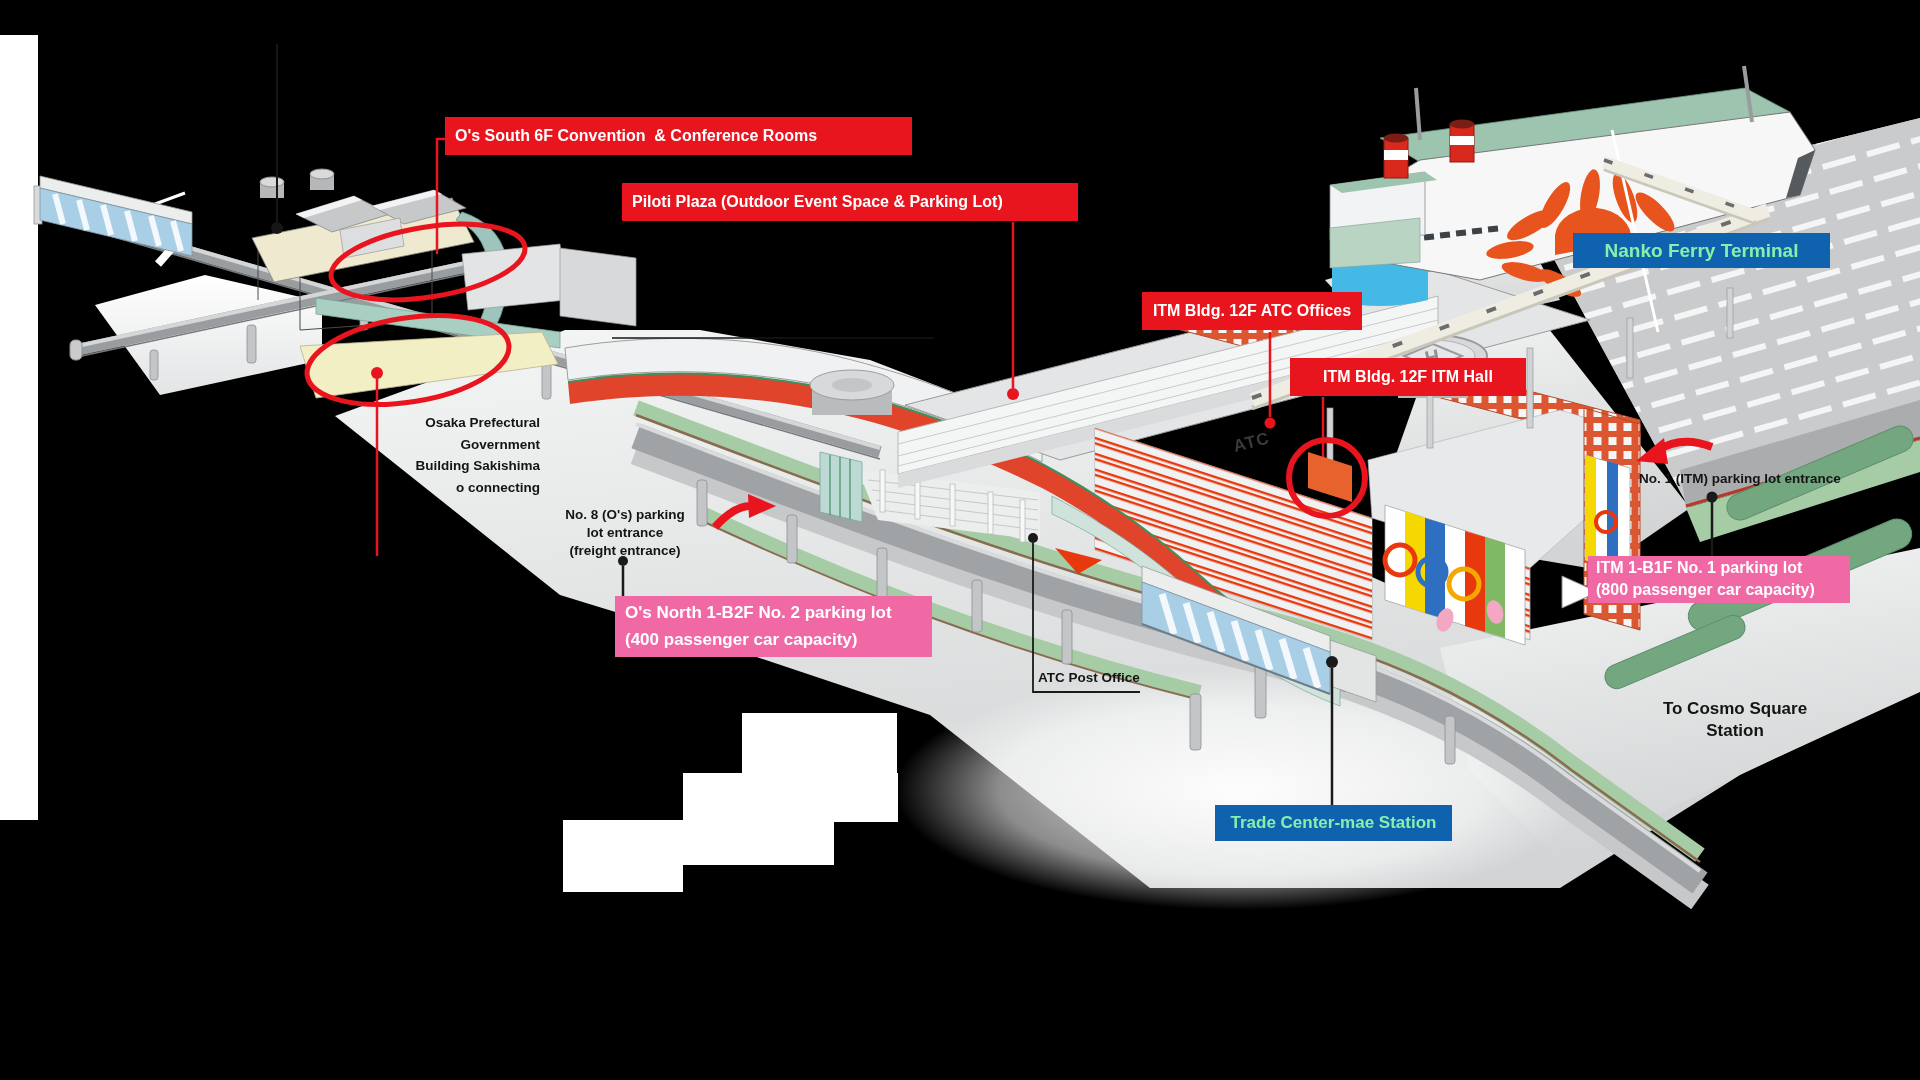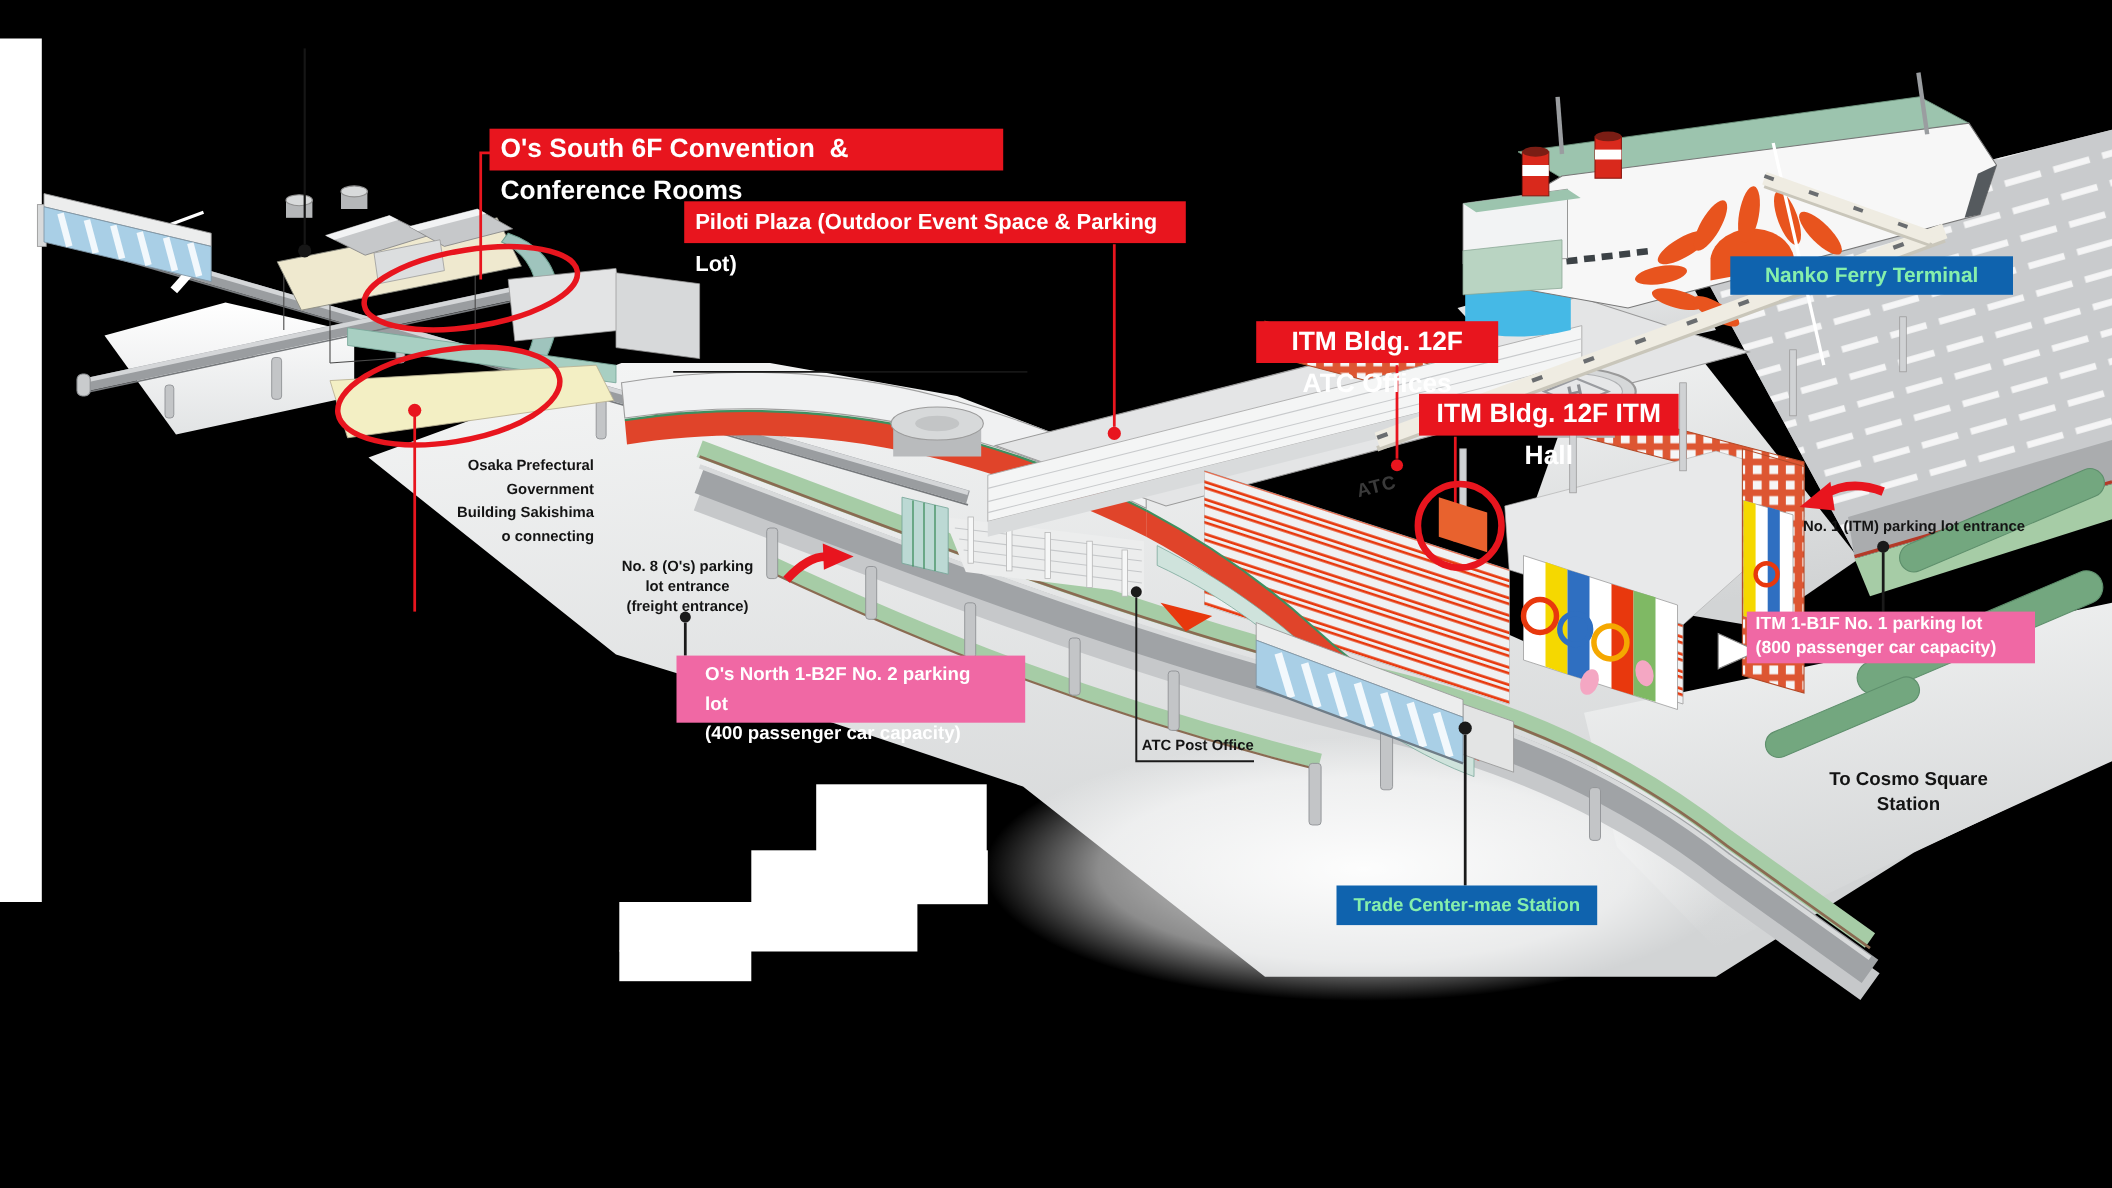--- a/index.html
+++ b/index.html
@@ -1,20 +1,20 @@
 <!DOCTYPE html>
 <html style="--c-label_red: #e8151e; --c-label_pink: #f068a4; --c-label_blue: #0f63ae; --c-tower_stripe_red: #e8380d; --c-fascia_red: #e0442a; --c-lawn_green: #a6cca6; --c-hedge_green: #73a77f; --c-glass_teal: #bcd9d4; --c-terrace_cream: #f3efc4; --c-water_blue: #45b9e6; --c-sun_orange: #e8541e; --c-background: #000000;"><head>
 <meta charset="utf-8">
 <style>
   html,body{margin:0;padding:0;background:#000;}
   #stage{position:relative;width:1920px;height:1080px;background:#000;overflow:hidden;
          font-family:"Liberation Sans",sans-serif;}
   #illus{position:absolute;left:0;top:0;}
   .lbl{position:absolute;z-index:5;font-weight:bold;white-space:pre-wrap;box-sizing:border-box;}
-  .lbl-red{background:var(--c-label_red,#e8151e);color:#fff;font-size:24px;line-height:38px;height:38px;padding:0 10px;}
+  .lbl-red{background:var(--c-label_red,#e8151e);color:#fff;font-size:16px;line-height:38px;height:38px;padding:0 10px;}
   .lbl-blue{background:var(--c-label_blue,#0f63ae);color:#86efac;text-align:center;}
   .lbl-pink{background:var(--c-label_pink,#f068a4);color:#fff;}
   .lbl-black{color:#141414;background:transparent;}
 </style>
 </head>
 <body>
 
 <div id="stage">
 
 <svg id="illus" width="1920" height="1080" viewBox="0 0 1920 1080">
@@ -341,38 +341,38 @@
     <g>
       <path d="M1712,447 Q1682,435 1658,450" fill="none" stroke="#e8151e" stroke-width="8"></path>
       <polygon points="1664,438 1636,461 1668,464" fill="#e8151e"></polygon>
     </g>
     <polygon points="1562,576 1598,592 1562,608" fill="#ffffff" stroke="#8a8a8a"></polygon>
   </g>
 </svg>
 
 <div class="lbl lbl-red" style="left:445px;top:117px;width:467px;">O's South 6F Convention  &amp; Conference Rooms</div>
 
-<div class="lbl lbl-red" style="left:622px;top:183px;width:456px;font-size:20px;">Piloti Plaza (Outdoor Event Space &amp; Parking Lot)</div>
+<div class="lbl lbl-red" style="left:622px;top:183px;width:456px;font-size:16px;">Piloti Plaza (Outdoor Event Space &amp; Parking Lot)</div>
 
 <div class="lbl lbl-red" style="left:1142px;top:292px;width:220px;text-align:center;">ITM Bldg. 12F ATC Offices</div>
 
 <div class="lbl lbl-red" style="left:1290px;top:358px;width:236px;text-align:center;">ITM Bldg. 12F ITM Hall</div>
 
 <div class="lbl lbl-blue" style="left:1573px;top:233px;width:257px;height:35px;font-size:19px;line-height:35px;">Nanko Ferry Terminal</div>
 
 <div class="lbl lbl-black" style="left:340px;top:412px;width:200px;font-size:13.5px;line-height:21.5px;text-align:right;">Osaka Prefectural
 Government
 Building Sakishima
 o connecting</div>
 
 <div class="lbl lbl-black" style="left:530px;top:506px;width:190px;font-size:13.5px;line-height:18px;text-align:center;">No. 8 (O's) parking
 lot entrance
 (freight entrance)</div>
 
-<div class="lbl lbl-pink" style="left:615px;top:596px;width:317px;height:61px;font-size:17px;line-height:27px;padding:3px 26px;">O's North 1-B2F No. 2 parking lot
+<div class="lbl lbl-pink" style="left:615px;top:596px;width:317px;height:61px;font-size:17px;line-height:27px;padding:3px 10px;">O's North 1-B2F No. 2 parking lot
 (400 passenger car capacity)</div>
 
 <div class="lbl lbl-black" style="left:1038px;top:668px;width:120px;font-size:13.5px;line-height:20px;">ATC Post Office</div>
 
 <div class="lbl lbl-black" style="left:1620px;top:470px;width:240px;font-size:13.5px;line-height:18px;text-align:center;">No. 1 (ITM) parking lot entrance</div>
 
 <div class="lbl lbl-pink" style="left:1588px;top:556px;width:262px;height:47px;font-size:16px;line-height:22px;padding:1px 8px;">ITM 1-B1F No. 1 parking lot
 (800 passenger car capacity)</div>
 
 <div class="lbl lbl-black" style="left:1640px;top:698px;width:190px;font-size:17px;line-height:22px;text-align:center;">To Cosmo Square

